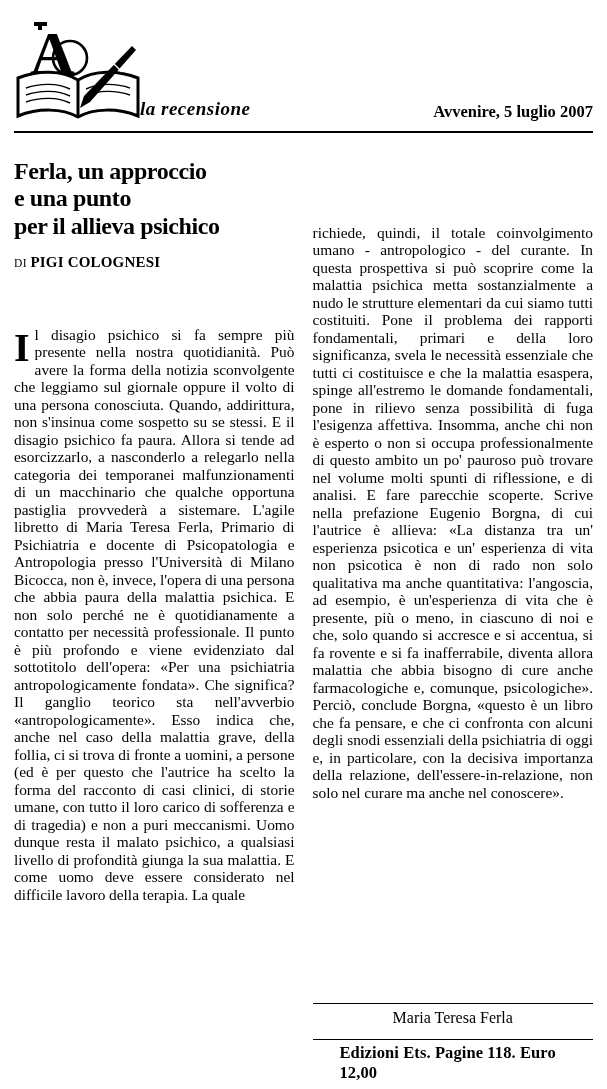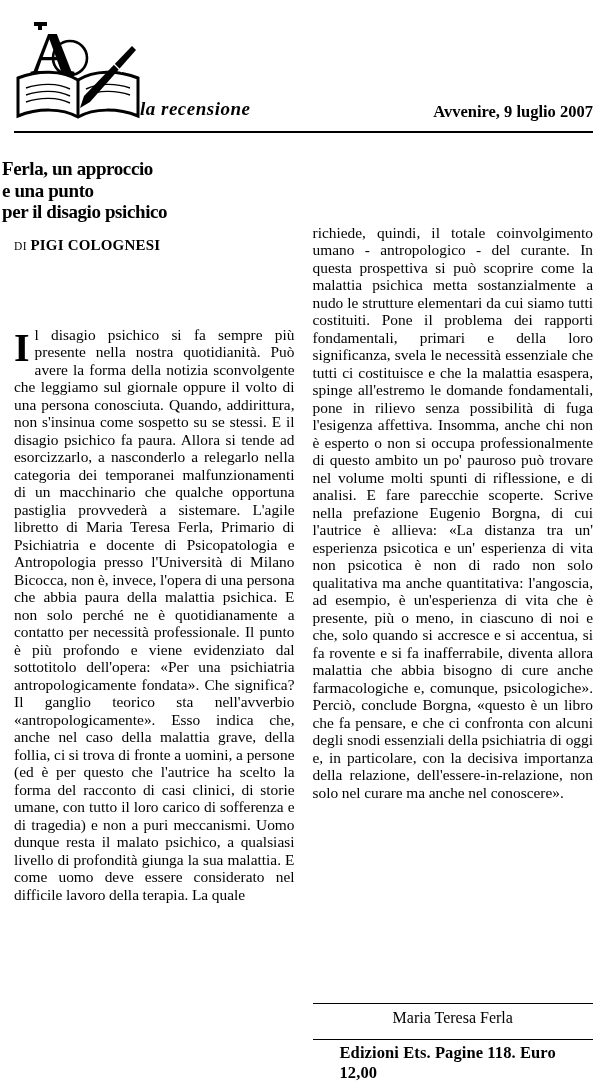--- a/index.html
+++ b/index.html
@@ -63,23 +63,23 @@
     position: absolute;
     left: 14px;
     right: 14px;
     top: 131px;
     border-top: 2.5px solid #000;
   }
 
   
   .headline {
     margin: 18px 0 0 0;
-    padding: 0 300px 0 2px;
-    font-family: "Liberation Serif", serif;
-    font-size: 19px;
+    padding: 0 300px 0 14px;
+    font-family: "Liberation Serif", serif;
+    font-size: 24px;
     line-height: 1.14;
     font-weight: 700;
     letter-spacing: -0.4px;
   }
   .headline .l { display: block; }
 
   .byline {
     padding: 14px 14px 0 14px;
     font-family: "Liberation Serif", serif;
     font-size: 13px;
@@ -204,28 +204,28 @@
 
           <path d="M118 30 L122 34 L76 86 L66 92 L70 80 Z" fill="#000"></path>
           <path d="M100 48 L108 56" stroke="#ffffff" stroke-width="1.2"></path>
 
           <circle cx="56" cy="42" r="17" fill="none" stroke="#000" stroke-width="2.6"></circle>
         </g>
       </svg>
     </div>
 
     <div class="section-label">la recensione</div>
-    <div class="issue-line">Avvenire, 9 luglio 2007</div>
+    <div class="issue-line">Avvenire, 5 luglio 2007</div>
     <div class="mast-rule"></div>
   </div>
 
   <h1 class="headline">
     <span class="l">Ferla, un approccio</span>
     <span class="l">e una punto</span>
-    <span class="l">per il disagio psichico</span>
+    <span class="l">per il allieva psichico</span>
   </h1>
 
   <div class="byline">
     <span class="small-caps-lead">DI</span>
     <span class="author">PIGI COLOGNESI</span>
   </div>
 
   <div class="columns">
 
     <div class="col col-left">

